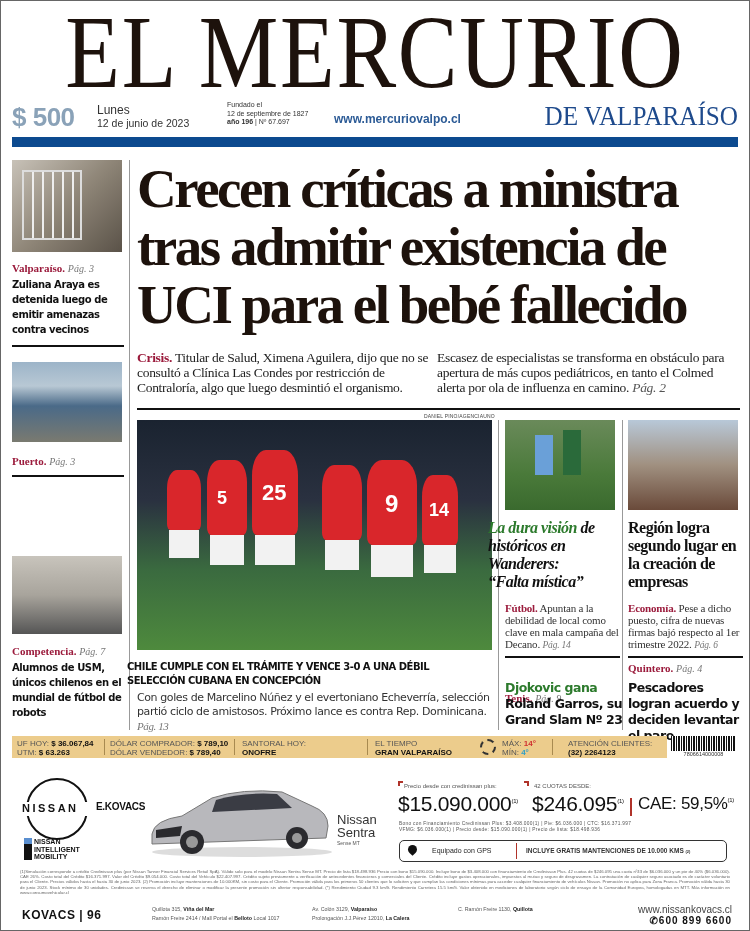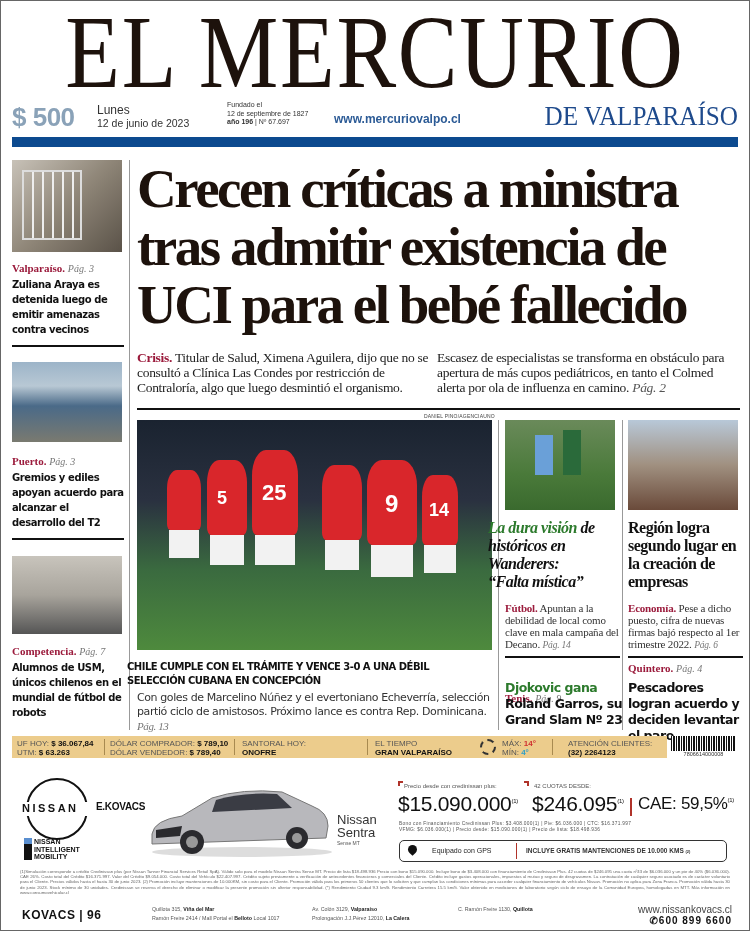--- a/index.html
+++ b/index.html
@@ -122,21 +122,20 @@
   <div style="position:absolute;left:10px;top:10px;width:60px;height:70px;border:2px solid #ddd;background:repeating-linear-gradient(90deg,transparent 0 8px,#eee 8px 10px);"></div>
 </div>
 <div style="position:absolute;left:12px;top:262px;width:112px;">
   <div class="kicker"><span>Valparaíso.</span> <span class="pg">Pág. 3</span></div>
   <div class="side-head" style="margin-top:3px;">Zuliana Araya es detenida luego de emitir amenazas contra vecinos</div>
   <div class="rule" style="margin-top:8px;"></div>
 </div>
 <div class="photo" style="left:12px;top:362px;width:110px;height:80px;background:linear-gradient(180deg,#9cb4c8 0%,#b8c8d4 30%,#4a6a88 55%,#7a7a70 100%);"></div>
 <div style="position:absolute;left:12px;top:455px;width:112px;">
   <div class="kicker"><span>Puerto.</span> <span class="pg">Pág. 3</span></div>
-  <div class="side-head" style="margin-top:3px;">Gremios y ediles apoyan acuerdo para alcanzar el desarrollo del T2</div>
   <div class="rule" style="margin-top:8px;"></div>
 </div>
 <div class="photo" style="left:12px;top:556px;width:110px;height:78px;background:linear-gradient(180deg,#c8c4bc 0%,#a8a49c 50%,#555 100%);"></div>
 <div style="position:absolute;left:12px;top:645px;width:112px;">
   <div class="kicker"><span>Competencia.</span> <span class="pg">Pág. 7</span></div>
   <div class="side-head" style="margin-top:3px;">Alumnos de USM, únicos chilenos en el mundial de fútbol de robots</div>
 </div>
 
 <div class="vdiv" style="left:129px;top:160px;height:570px;"></div>
 

